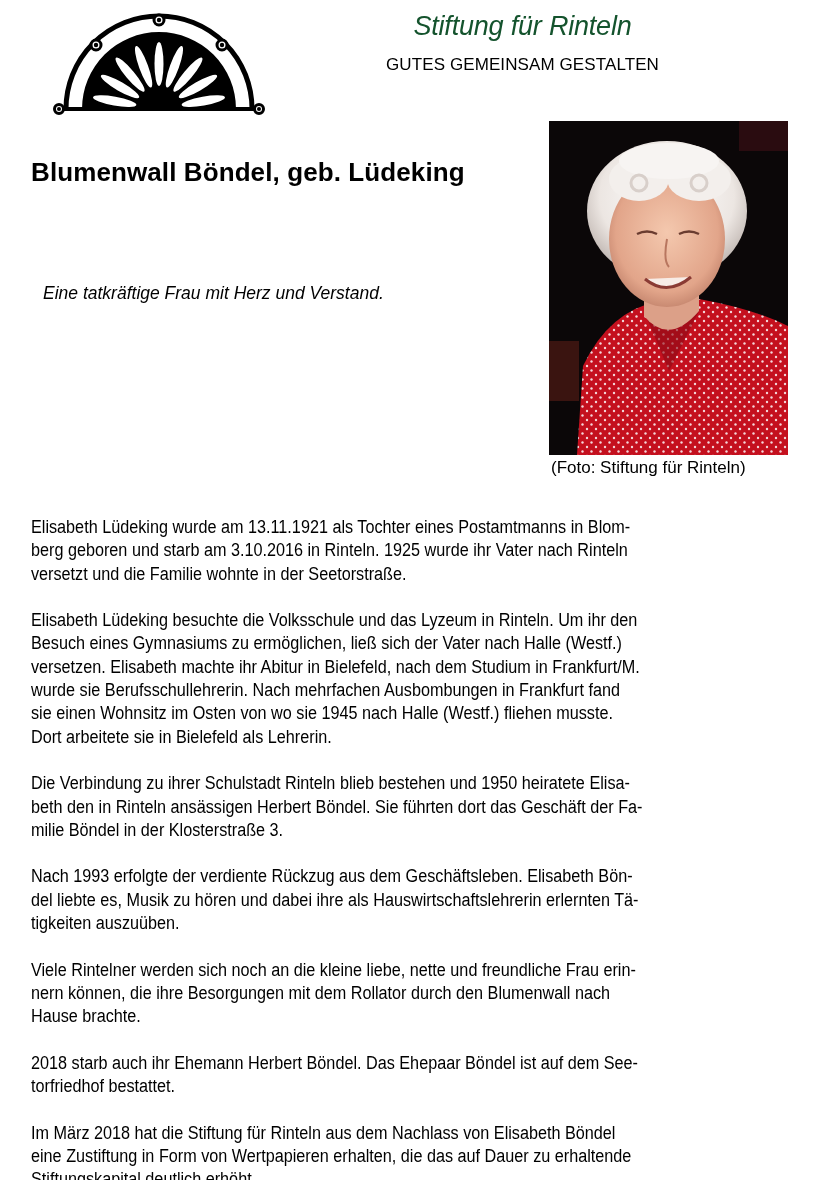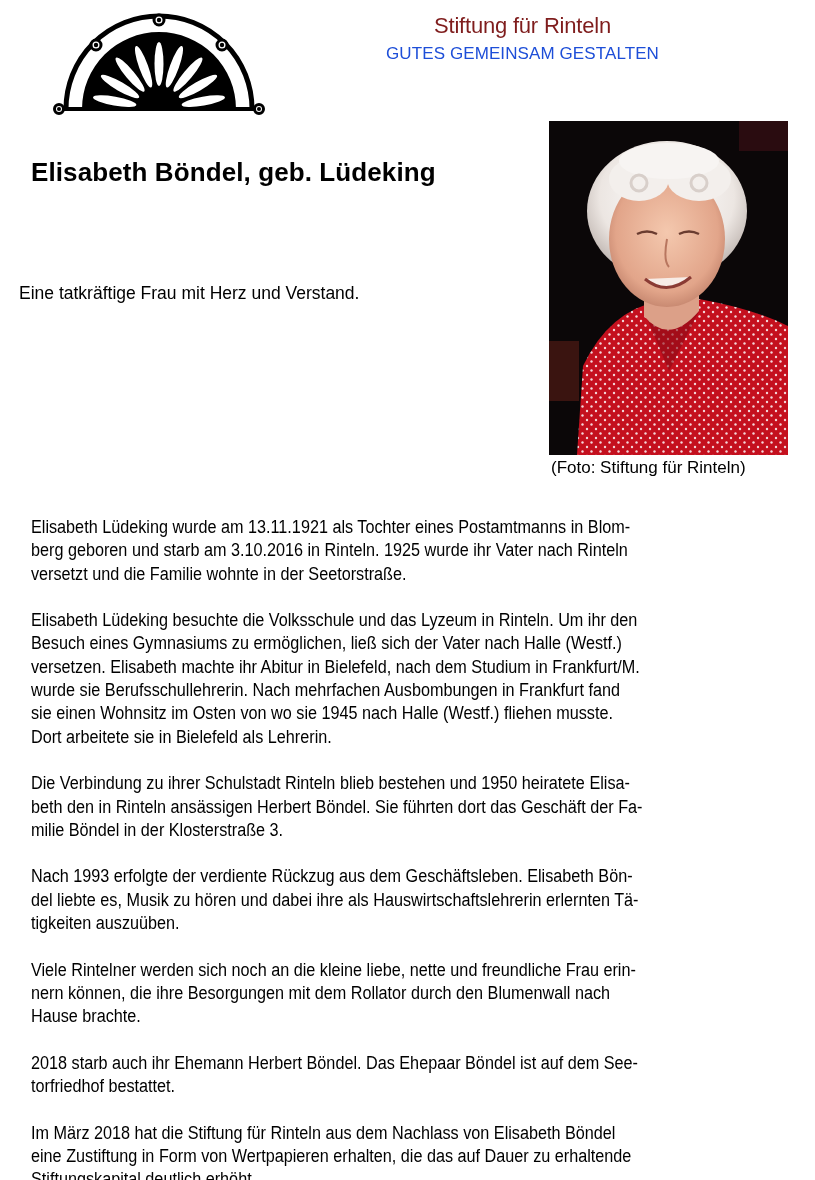--- a/index.html
+++ b/index.html
@@ -23,48 +23,50 @@
       height: 104px;
     }
     .org-block {
       position: absolute;
       left: 330px;
       top: 10px;
       width: 385px;
       text-align: center;
     }
     .org-name {
-      font-size: 22px;
+      font-size: 27px;
       line-height: 32px;
-      color: #7f1d1d;
+      color: #14532d;
       letter-spacing: -0.2px;
+      font-style: italic;
     }
     .org-slogan {
       font-size: 17px;
       line-height: 22px;
-      color: #1d4ed8;
-      margin-top: 1px;
+      color: #000000;
+      margin-top: 12px;
       letter-spacing: 0.1px;
     }
     .title {
       position: absolute;
       left: 31px;
       top: 156px;
       font-size: 26px;
       font-weight: bold;
       line-height: 32px;
       letter-spacing: 0.1px;
       margin: 0;
     }
     .tagline {
       position: absolute;
-      left: 19px;
+      left: 43px;
       top: 282px;
       font-size: 17.5px;
       line-height: 22px;
+      font-style: italic;
     }
     .photo-frame {
       position: absolute;
       left: 549px;
       top: 121px;
       width: 239px;
       height: 334px;
       overflow: hidden;
       background: #0b0708;
     }
@@ -132,21 +134,21 @@
       <circle cx="207" cy="97" r="2"></circle>
     </g>
   </svg>
 </div>
 
 <div class="org-block">
   <div class="org-name">Stiftung für Rinteln</div>
   <div class="org-slogan">GUTES GEMEINSAM GESTALTEN</div>
 </div>
 
-<h1 class="title">Elisabeth Böndel, geb. Lüdeking</h1>
+<h1 class="title">Blumenwall Böndel, geb. Lüdeking</h1>
 <div class="tagline">Eine tatkräftige Frau mit Herz und Verstand.</div>
 
 <div class="photo-frame">
   <svg width="239" height="334" viewBox="0 0 239 334" xmlns="http://www.w3.org/2000/svg">
     <defs>
       <pattern id="dots" x="0" y="0" width="9" height="9" patternUnits="userSpaceOnUse">
         <rect width="9" height="9" fill="#c4101e"></rect>
         <circle cx="2" cy="2" r="1.2" fill="#f4d6da"></circle>
         <circle cx="6.5" cy="6.5" r="1.2" fill="#f4d6da"></circle>
       </pattern>

